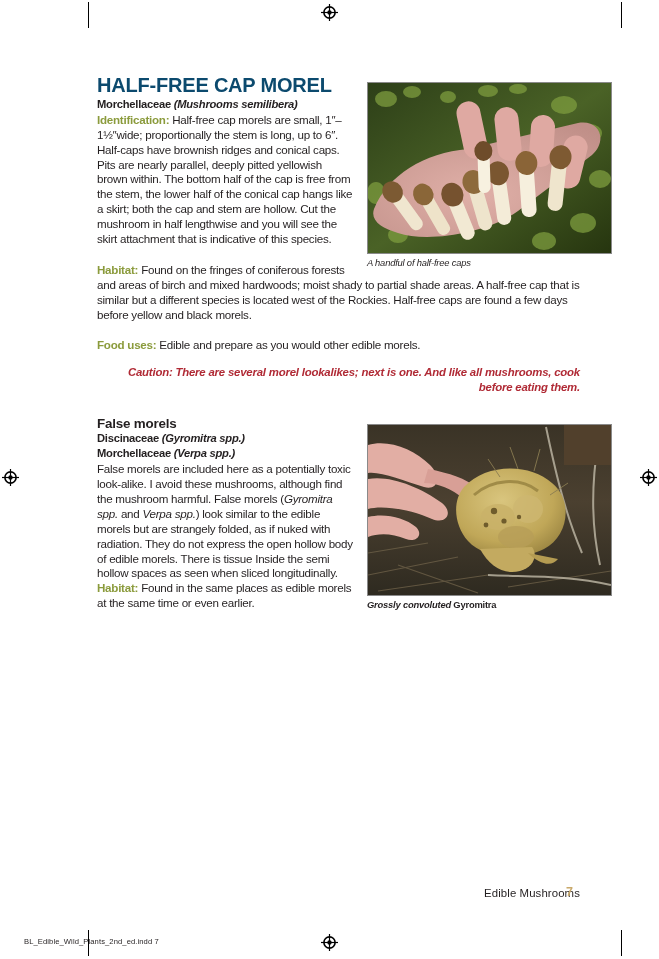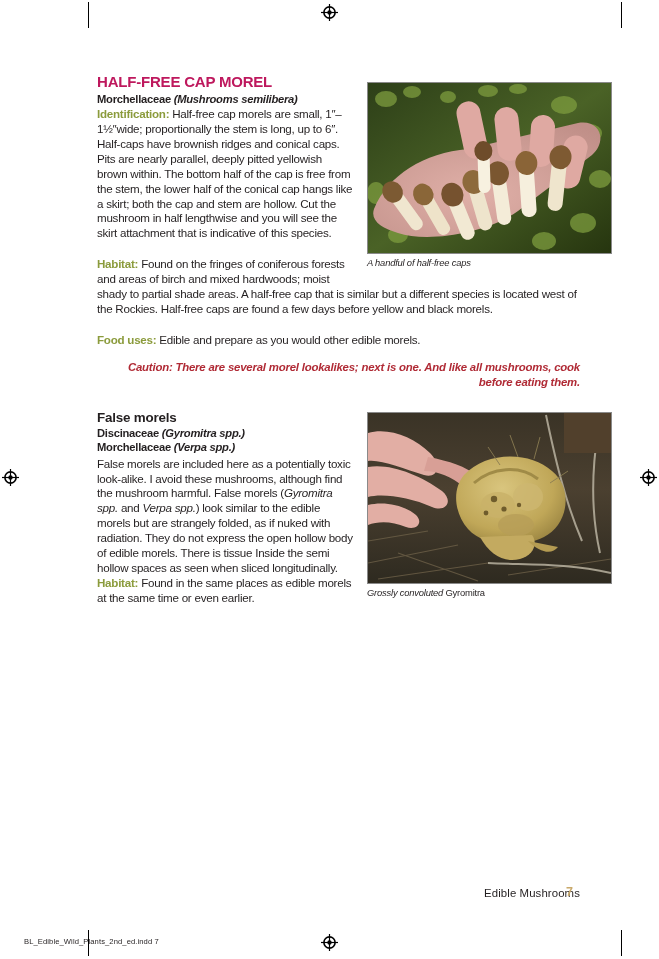--- a/index.html
+++ b/index.html
@@ -40,24 +40,24 @@
 
   .content {
     position: absolute;
     left: 97px;
     top: 74px;
     width: 483px;
   }
 
   h1.species-title {
     font-family: "Liberation Sans", sans-serif;
-    font-size: 15px;
+    font-size: 20px;
     font-weight: bold;
     letter-spacing: -0.2px;
-    color: #be185d;
+    color: #0c4a6e;
     margin: 0 0 2px 0;
     line-height: 1.12;
   }
 
   .latin-name {
     font-size: 11.2px;
     font-weight: bold;
     line-height: 1.2;
     margin: 0 0 1px 0;
     letter-spacing: -0.25px;
@@ -308,21 +308,21 @@
 
       <p class="body-text spaced" style="margin-top:16px;">
         <span class="label-food">Food uses:</span><span> Edible and prepare as you would other edible morels.</span>
       </p>
 
       <p class="caution">Caution: There are several morel lookalikes; next is one. And like all mushrooms, cook before eating them.</p>
     </div>
 
     <div class="clearfix" style="margin-top:21px;">
 
-      <figure class="fig-right second" style="margin:2px 0 4px 14px;">
+      <figure class="fig-right second" style="margin:8px 0 4px 14px;font-weight:bold;">
         <div class="photo">
           <svg width="243" height="170" viewBox="0 0 243 170" preserveAspectRatio="none">
             <defs>
               <linearGradient id="ground" x1="0" y1="0" x2="0" y2="1">
                 <stop offset="0" stop-color="#3a3326"></stop>
                 <stop offset="0.45" stop-color="#4b4030"></stop>
                 <stop offset="1" stop-color="#2e2a20"></stop>
               </linearGradient>
               <radialGradient id="fungus" cx="0.42" cy="0.36" r="0.78">
                 <stop offset="0" stop-color="#d9c57e"></stop>

